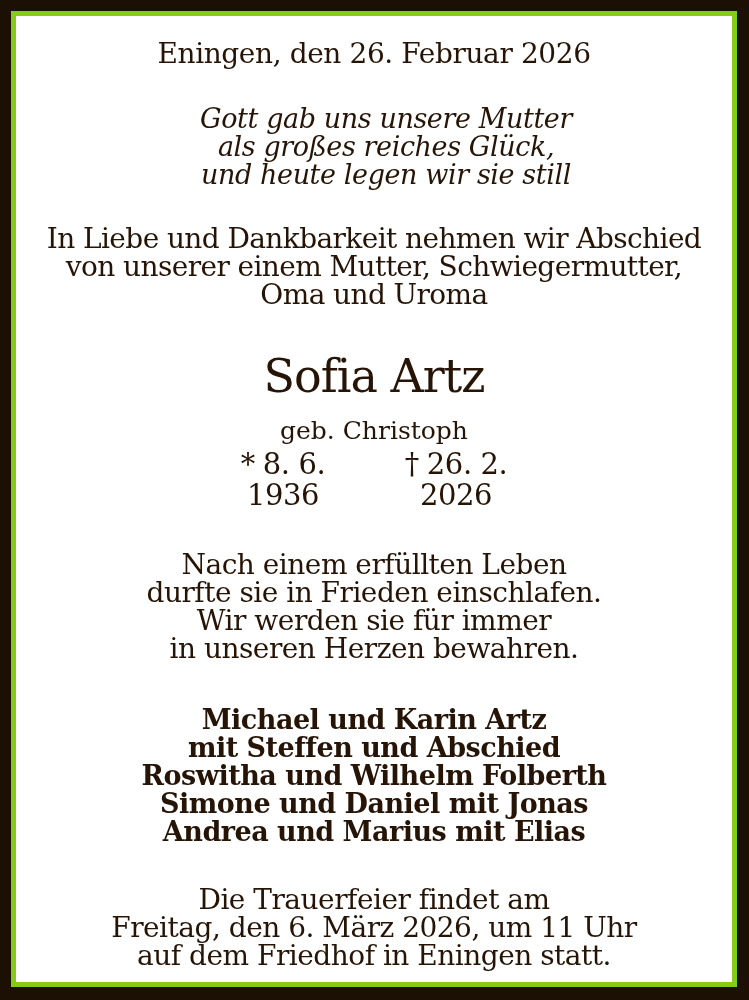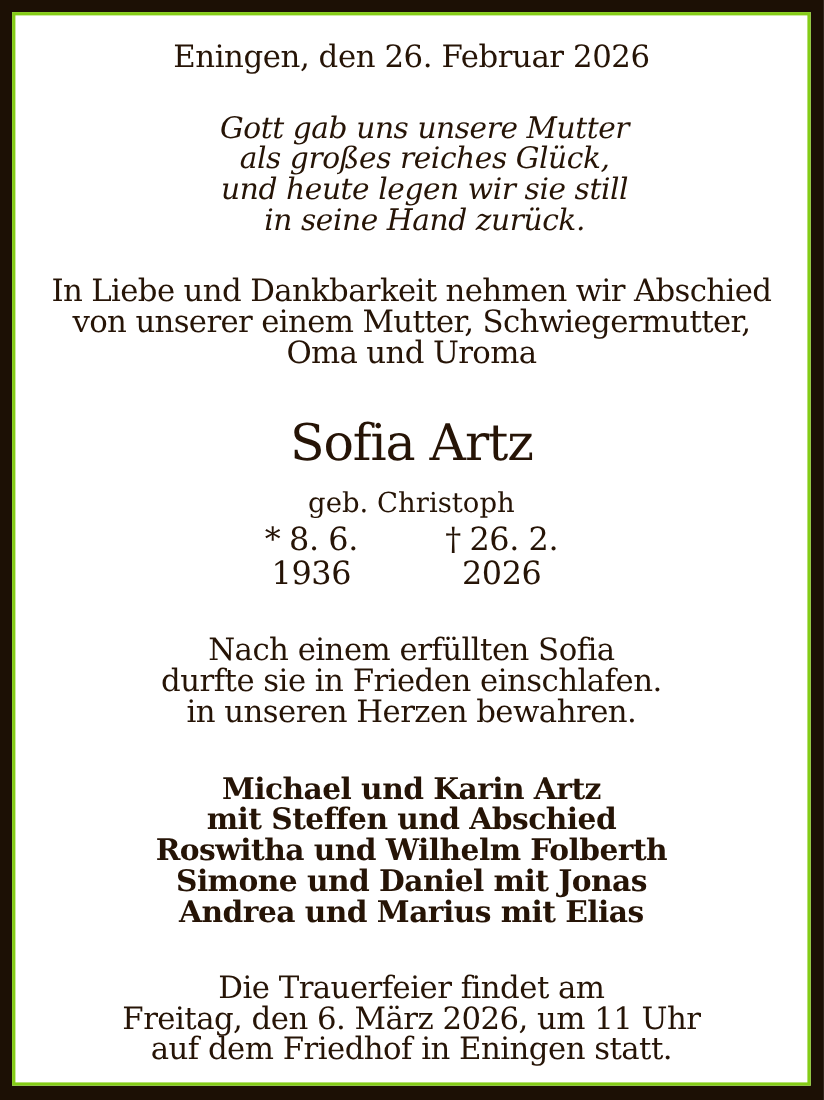--- a/index.html
+++ b/index.html
@@ -17,21 +17,21 @@
     width: 749px;
     height: 1000px;
     background: #1c1005;
     padding: 11px 12px 13px 11px;
   }
   .sheet {
     box-sizing: border-box;
     width: 100%;
     height: 100%;
     background: #ffffff;
-    border: 3px solid #84cc16;
+    border: 5px solid #84cc16;
     text-align: center;
     color: #261406;
     overflow: hidden;
   }
   .dateline {
     margin-top: 23px;
     font-size: 28px;
     line-height: 30px;
     letter-spacing: -0.4px;
   }
@@ -98,41 +98,41 @@
 
 <div class="page">
   <div class="sheet">
 
     <div class="dateline">Eningen, den 26. Februar 2026</div>
 
     <div class="verse">
       <div>Gott gab uns unsere Mutter</div>
       <div>als großes reiches Glück,</div>
       <div>und heute legen wir sie still</div>
-      <div>in seine Hand zurück.</div>
     </div>
 
     <div class="intro">
       <div>In Liebe und Dankbarkeit nehmen wir Abschied</div>
       <div>von unserer einem Mutter, Schwiegermutter,</div>
       <div>Oma und Uroma</div>
     </div>
 
     <div class="name">Sofia Artz</div>
 
     <div class="maiden">geb. Christoph</div>
 
     <div class="dates-row">
       <span><span class="date-symbol">*</span><span>8. 6. 1936</span></span>
       <span><span class="date-symbol">†</span><span>26. 2. 2026</span></span>
     </div>
 
     <div class="farewell">
-      <div>Nach einem erfüllten Sofia</div>
+      <div>Nach einem erfüllten Leben</div>
       <div>durfte sie in Frieden einschlafen.</div>
+      <div>Wir werden sie für immer</div>
       <div>in unseren Herzen bewahren.</div>
     </div>
 
     <div class="family">
       <div>Michael und Karin Artz</div>
       <div>mit Steffen und Abschied</div>
       <div>Roswitha und Wilhelm Folberth</div>
       <div>Simone und Daniel mit Jonas</div>
       <div>Andrea und Marius mit Elias</div>
     </div>

